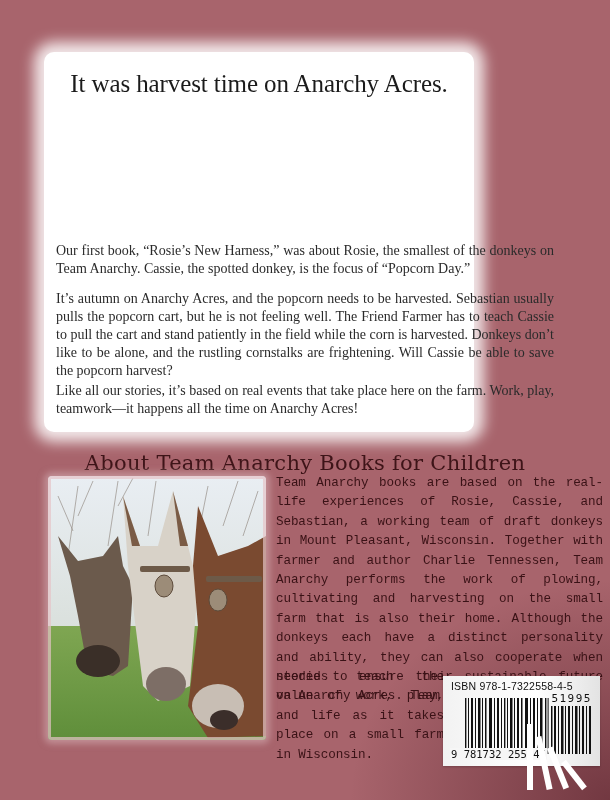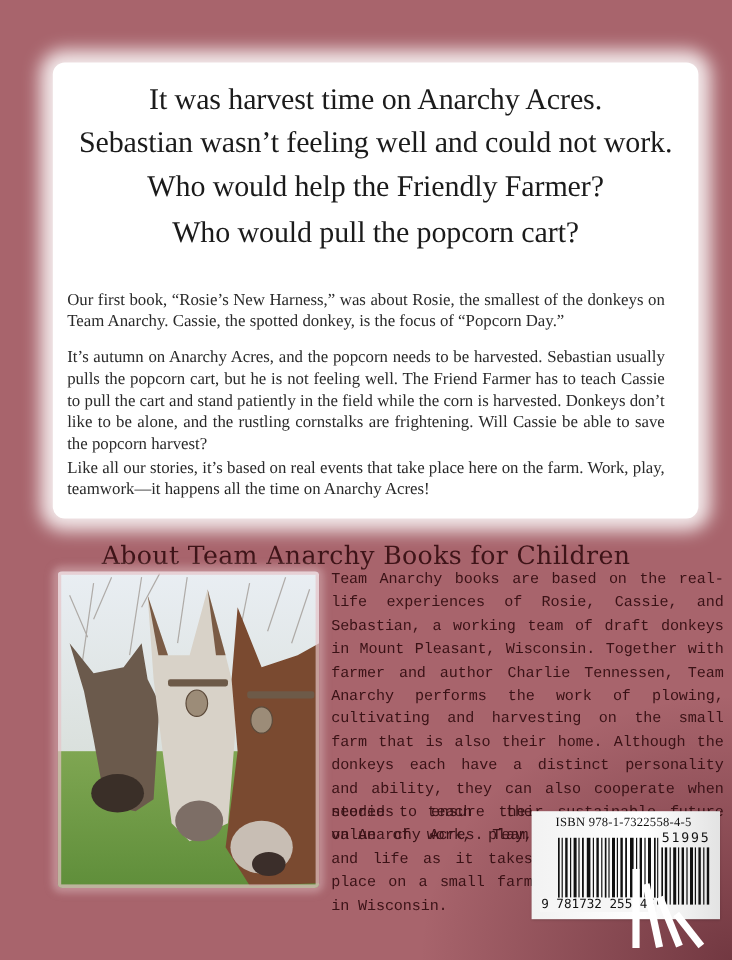--- a/index.html
+++ b/index.html
@@ -10,21 +10,21 @@
       font-family: "Liberation Serif", "DejaVu Serif", serif;
     }
     .cover-bg {
       position: absolute; inset: 0;
       background:
         radial-gradient(ellipse 260px 220px at 610px 800px, rgba(70,20,30,0.55), rgba(70,20,30,0) 100%),
         #A8646C;
     }
     .blurb-box {
       position: absolute;
-      left: 44px; top: 52px; width: 538px; height: 380px;
+      left: 44px; top: 52px; width: 430px; height: 380px;
       background: #ffffff;
       border-radius: 10px;
       box-shadow: 0 0 14px 10px rgba(255,255,255,0.85);
     }
     .headline {
       position: absolute; left: 0; right: 0;
       text-align: center;
       color: #1b1b1b;
       font-size: 25px;
       letter-spacing: -0.1px;
@@ -76,22 +76,22 @@
       letter-spacing: -0.1px;
     }
     .about-text.narrow { width: 168px; top: 668px; }
     .barcode {
       position: absolute;
       left: 443px; top: 676px; width: 157px; height: 90px;
       background: linear-gradient(90deg, #f2f2f2 0%, #ffffff 60%, #e3e3e3 100%);
       box-shadow: 0 1px 2px rgba(0,0,0,0.2);
     }
     .isbn-label {
-      position: absolute; left: 20px; top: 4px;
-      font-family: Liberation Serif, serif;
+      position: absolute; left: 8px; top: 4px;
+      font-family: Liberation Sans, sans-serif;
       font-size: 10.5px; color: #111; letter-spacing: 0.2px;
       white-space: nowrap;
       text-align: center;
     }
     .price-label {
       position: absolute; right: 8px; top: 16px;
       font-family: "DejaVu Sans Mono", monospace;
       font-size: 11px; color: #111; letter-spacing: 1.5px;
     }
     .ean-digits {
@@ -105,23 +105,20 @@
     .bars-addon { position: absolute; left: 108px; top: 30px; }
     .logo-bars { position: absolute; left: 525px; top: 724px; }
   </style>
 </head>
 <body>
 
 <div class="cover-bg"></div>
 
 <div class="blurb-box">
   <div class="headline h1">It was harvest time on Anarchy Acres.</div>
-  <div class="headline h2">Sebastian wasn’t feeling well and could not work.</div>
-  <div class="headline h3">Who would help the Friendly Farmer?</div>
-  <div class="headline h4">Who would pull the popcorn cart?</div>
   <p class="para p1">Our first book, “Rosie’s New Harness,” was about Rosie, the smallest of the donkeys on Team Anarchy. Cassie, the spotted donkey, is the focus of “Popcorn Day.”</p>
   <p class="para p2">It’s autumn on Anarchy Acres, and the popcorn needs to be harvested. Sebastian usually pulls the popcorn cart, but he is not feeling well. The Friend Farmer has to teach Cassie to pull the cart and stand patiently in the field while the corn is harvested. Donkeys don’t like to be alone, and the rustling cornstalks are frightening. Will Cassie be able to save the popcorn harvest?</p>
   <p class="para p3">Like all our stories, it’s based on real events that take place here on the farm. Work, play, teamwork—it happens all the time on Anarchy Acres!</p>
 </div>
 
 <div class="about-title">About Team Anarchy Books for Children</div>
 
 <div class="photo" role="img" aria-label="Three donkeys in decorated harnesses standing in a grassy field">
   <svg width="218" height="264" viewBox="0 0 218 264" xmlns="http://www.w3.org/2000/svg">
     <defs>

